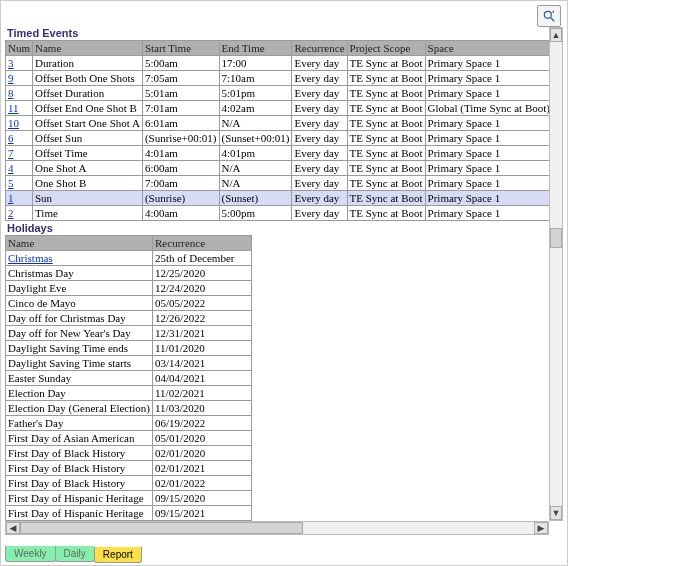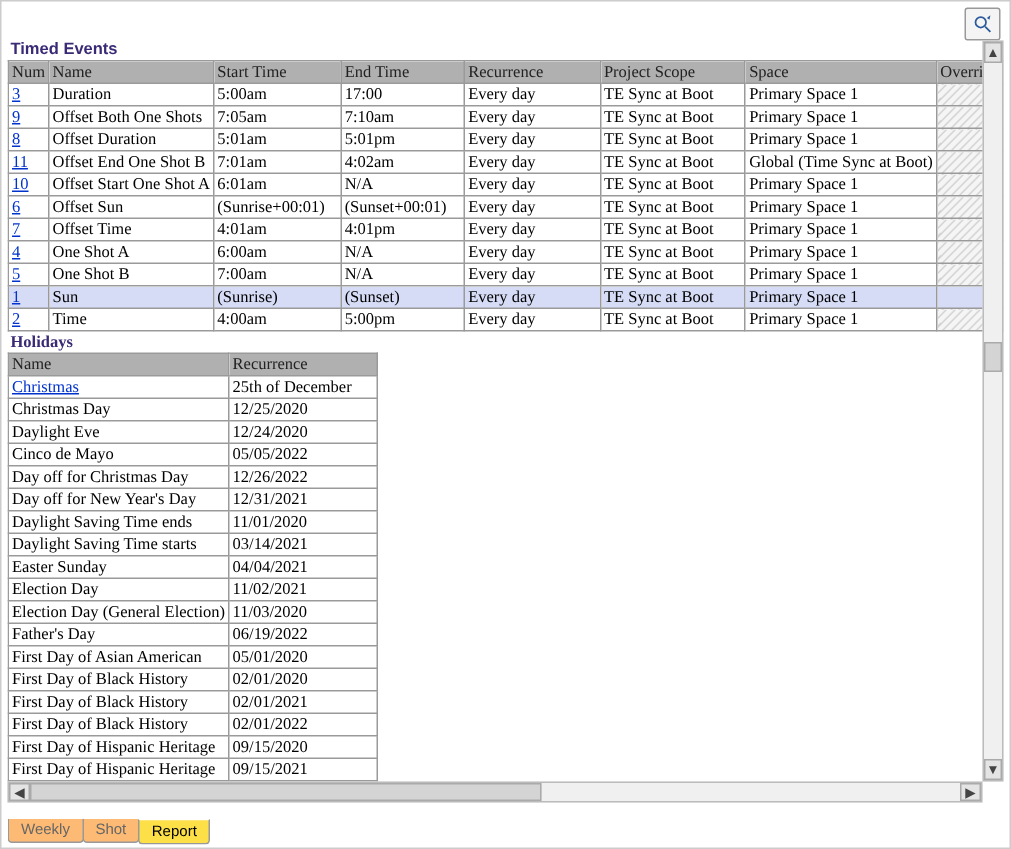--- a/index.html
+++ b/index.html
@@ -4,21 +4,21 @@
 <style>
   html, body {
     margin: 0;
     padding: 0;
     font-family: Tahoma, Arial, sans-serif;
     font-size: 11px;
     background: #fff;
     color: #000;
   }
   .app {
-    width: 674px;
+    width: 568px;
     height: 566px;
     box-sizing: border-box;
     border: 1px solid #ccc;
     position: relative;
     padding: 4px 4px 0 4px;
     background: #fff;
   }
   .top-icon-bar {
     position: absolute;
     top: 4px;
@@ -147,21 +147,21 @@
     bottom: 2px;
     left: 4px;
     display: flex;
     align-items: flex-start;
     font-size: 10px;
   }
   .tab {
     padding: 2px 8px;
     border: 1px solid #999;
     border-top: none;
-    background: #fdba74;
+    background: #86efac;
     margin-right: -1px;
     cursor: pointer;
     border-bottom-left-radius: 3px;
     border-bottom-right-radius: 3px;
     color: #666;
   }
   .tab.active {
     background: #fde047;
     color: #000;
     border-top: 1px solid #fff;
@@ -315,21 +315,21 @@
             <td>4:00am</td>
             <td>5:00pm</td>
             <td>Every day</td>
             <td>TE Sync at Boot</td>
             <td>Primary Space 1</td>
             <td class="hatched"></td>
           </tr>
         </tbody>
     </table>
 
-    <div class="section-title" style="margin-top:1px;font-family:Liberation Serif, serif;">Holidays</div>
+    <div class="section-title" style="margin-top:1px;">Holidays</div>
 
     <table class="grid" id="hol-table">
       <colgroup>
           <col style="width:113px">
           <col style="width:99px">
         </colgroup>
       <thead>
           <tr id="hol-head">
             <th>Name</th>
             <th>Recurrence</th>
@@ -423,17 +423,17 @@
   <div class="hscroll">
     <div class="arrow">◀</div>
     <div class="track">
       <div class="thumb" style="left:0; width:55%;"></div>
     </div>
     <div class="arrow">▶</div>
   </div>
 
   <div class="tabs" id="tabs">
       <div class="tab">Weekly</div>
-      <div class="tab">Shot</div>
+      <div class="tab">Daily</div>
       <div class="tab active">Report</div>
     </div>
 
 </div>
 
 </body></html>

